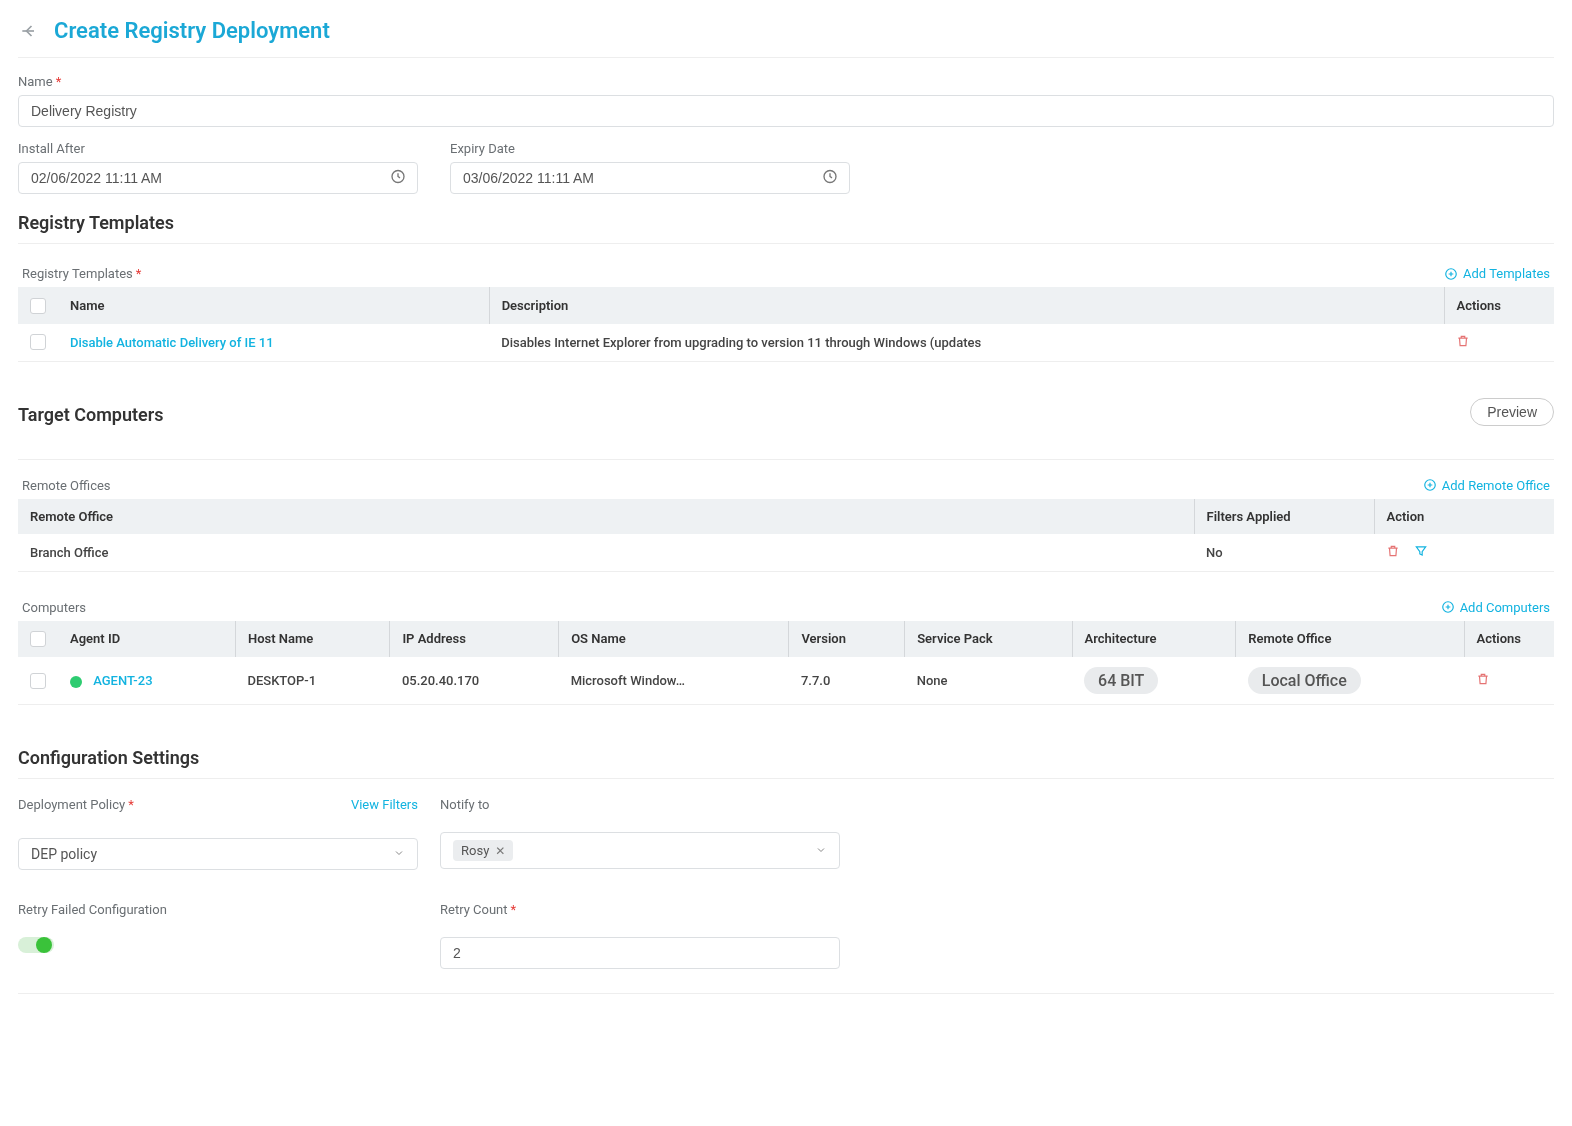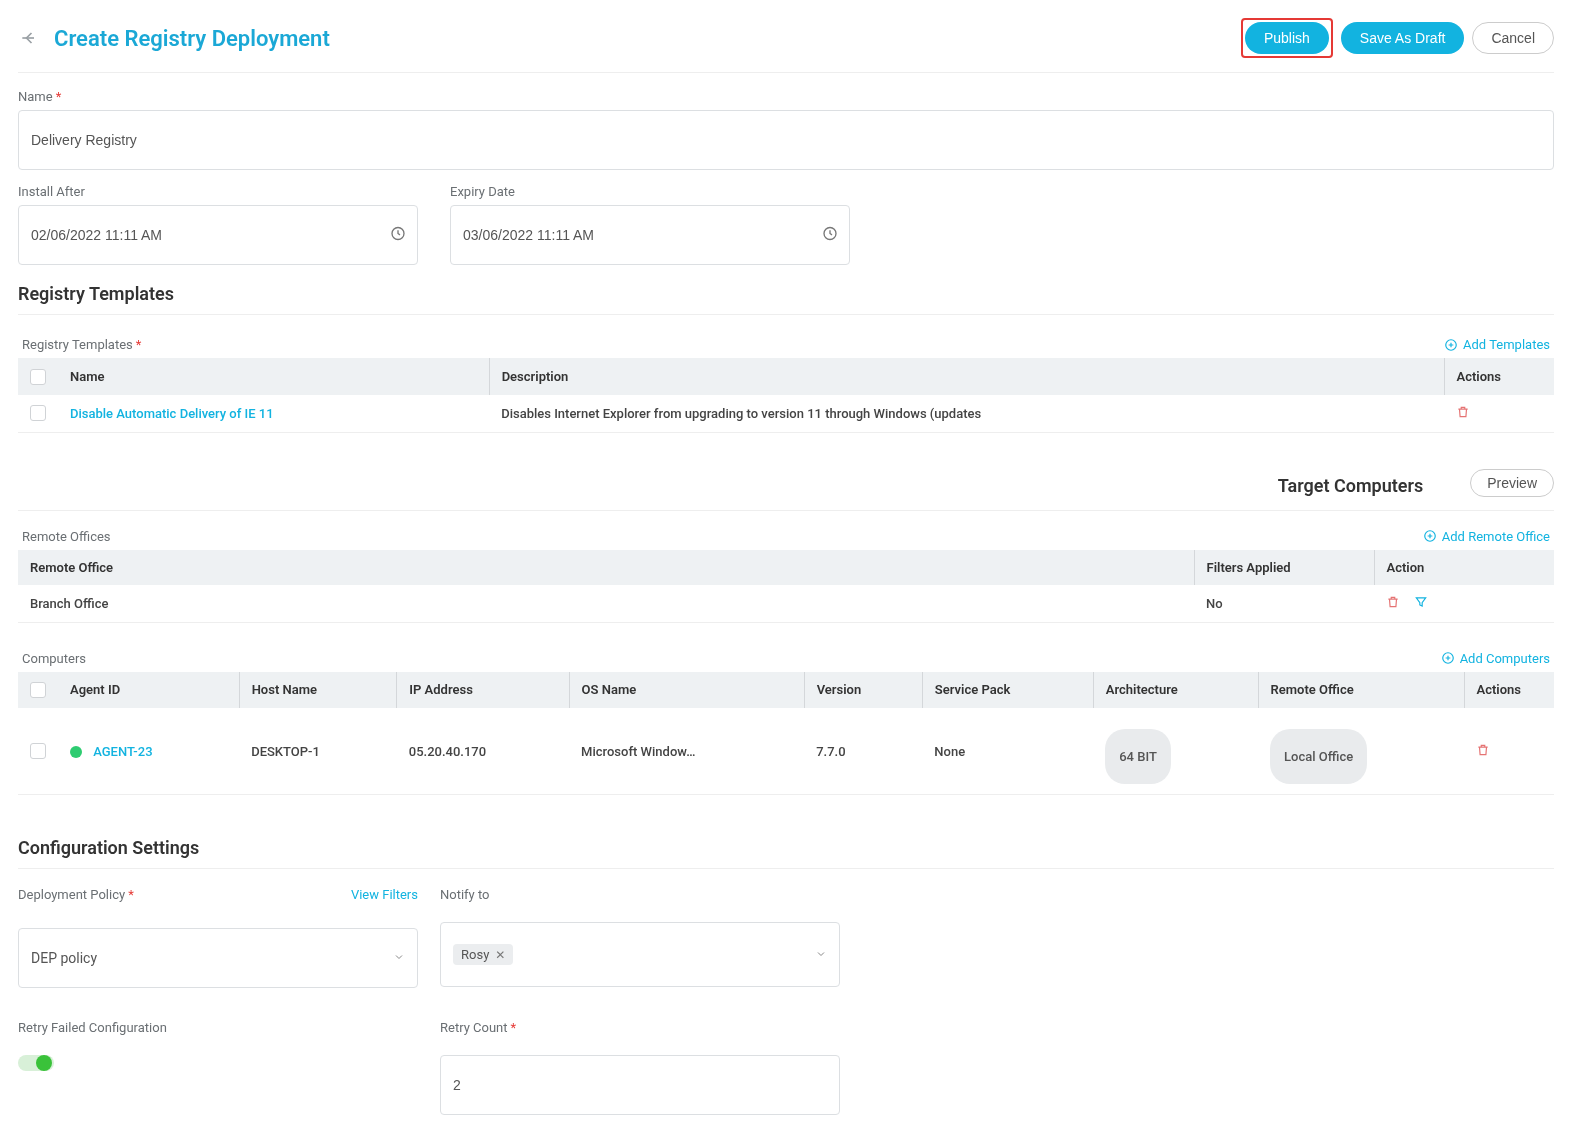--- a/index.html
+++ b/index.html
@@ -15,42 +15,42 @@
     .btn-primary { background: #12b3e0; color: #fff; }
     .btn-secondary { background: #fff; color: #555; border: 1px solid #ccc; }
     .highlight-red { border: 2px solid #e53935; border-radius: 4px; padding: 2px; }
 
     .form-row { display: flex; gap: 32px; margin-bottom: 18px; }
     .field { display: flex; flex-direction: column; gap: 6px; }
     .field-full { flex: 1; }
     .field-half { flex: 0 0 400px; }
     .label { font-size: 13px; color: #6a6f73; }
     .req::after { content: "*"; color: #e53935; margin-left: 3px; }
-    .input, .select { border: 1px solid #dcdfe2; border-radius: 4px; padding: 21px 12px; font-size: 14px; color: #555; width: 100%; background:#fff; }
+    .input, .select { border: 1px solid #dcdfe2; border-radius: 4px; padding: 7px 12px; font-size: 14px; color: #555; width: 100%; background:#fff; }
     .date-input { position: relative; }
     .icon-right { position: absolute; right: 12px; top: 50%; transform: translateY(-50%); color:#777; }
     .select { display:flex; align-items:center; justify-content:space-between; }
     .token { background:#ebedef; border-radius:4px; padding:3px 8px; font-size:13px; color:#555; display:inline-flex; align-items:center; gap:6px; }
     .token .x { cursor:pointer; color:#777; font-size:12px; }
 
     h2 { font-size: 18px; font-weight: 600; color: #333; margin: 14px 0 10px; }
-    .section-head { display: flex; align-items:center; justify-content:flex-end; border-bottom:1px solid #eee; padding-bottom:4px; margin-bottom: 18px; gap: 47px; }
+    .section-head { display: flex; align-items:center; justify-content:space-between; border-bottom:1px solid #eee; padding-bottom:24px; margin-bottom: 18px; gap: 47px; }
     .section-sub { display: flex; align-items: center; justify-content: space-between; margin-bottom: 6px; padding: 0 4px; }
     .sublabel { font-size: 13px; color: #6a6f73; }
     .link { color: #12b3e0; font-size: 13px; cursor: pointer; display: inline-flex; align-items: center; gap: 5px; }
     .link svg { width: 14px; height: 14px; }
 
     table { width: 100%; border-collapse: collapse; }
     thead tr { background: #eef1f3; }
     th, td { text-align: left; padding: 10px 12px; font-size: 13px; font-weight: 500; color: #444; }
     th { color: #333; font-weight: 600; }
     tbody tr { border-bottom: 1px solid #eee; }
     .col-sep { border-left: 1px solid #d4d7da; }
     .cbx { width: 16px; height: 16px; border:1px solid #d0d3d6; border-radius:3px; display:inline-block; vertical-align:middle; background:#fff; }
-    .pill { background:#e9ebed; border-radius: 20px; padding: 20px 14px; font-size: 13px; color: #555; display:inline-block;margin-top:11px; }
+    .pill { background:#e9ebed; border-radius: 20px; padding: 4px 14px; font-size: 16px; color: #555; display:inline-block; }
     .dot-green { width: 12px; height: 12px; border-radius: 50%; background: #2ecc71; display:inline-block; margin-right:8px; vertical-align:middle; }
     .agent-link { color: #12b3e0; font-weight:500; }
     .icon-del { color: #e57373; cursor:pointer; }
     .icon-filter { color: #12b3e0; cursor:pointer; }
     .actions-row { display:flex; gap:14px; align-items:center; }
 
     .row2 { display: flex; gap: 22px; }
     .row2 > div { flex: 0 0 400px; gap: 20px; }
     .policy-head { display:flex; justify-content:space-between; align-items:center; margin-bottom:6px; }
     .toggle { width: 36px; height: 16px; border-radius: 10px; background: #d8f0d8; position: relative; display:inline-block; }
@@ -67,27 +67,20 @@
 
   <div class="header">
     <div class="title-wrap">
       <span class="back-icon">
         <svg width="20" height="20" viewBox="0 0 24 24" fill="none" stroke="#9aa0a5" stroke-width="2">
             <path d="M15 6l-6 6 6 6"></path>
             <path d="M4 12h14"></path>
           </svg>
       </span>
       <h1>Create Registry Deployment</h1>
-    </div>
-    <div class="btn-row">
-      <span class="highlight-red">
-        <button class="btn btn-primary">Publish</button>
-      </span>
-      <button class="btn btn-primary">Save As Draft</button>
-      <button class="btn btn-secondary">Cancel</button>
     </div>
   </div>
 
   <div class="field field-full" style="margin-bottom:14px;">
     <span class="label req">Name</span>
     <input class="input" value="Delivery Registry" style="">
   </div>
 
   <div class="form-row">
     <div class="field field-half">

